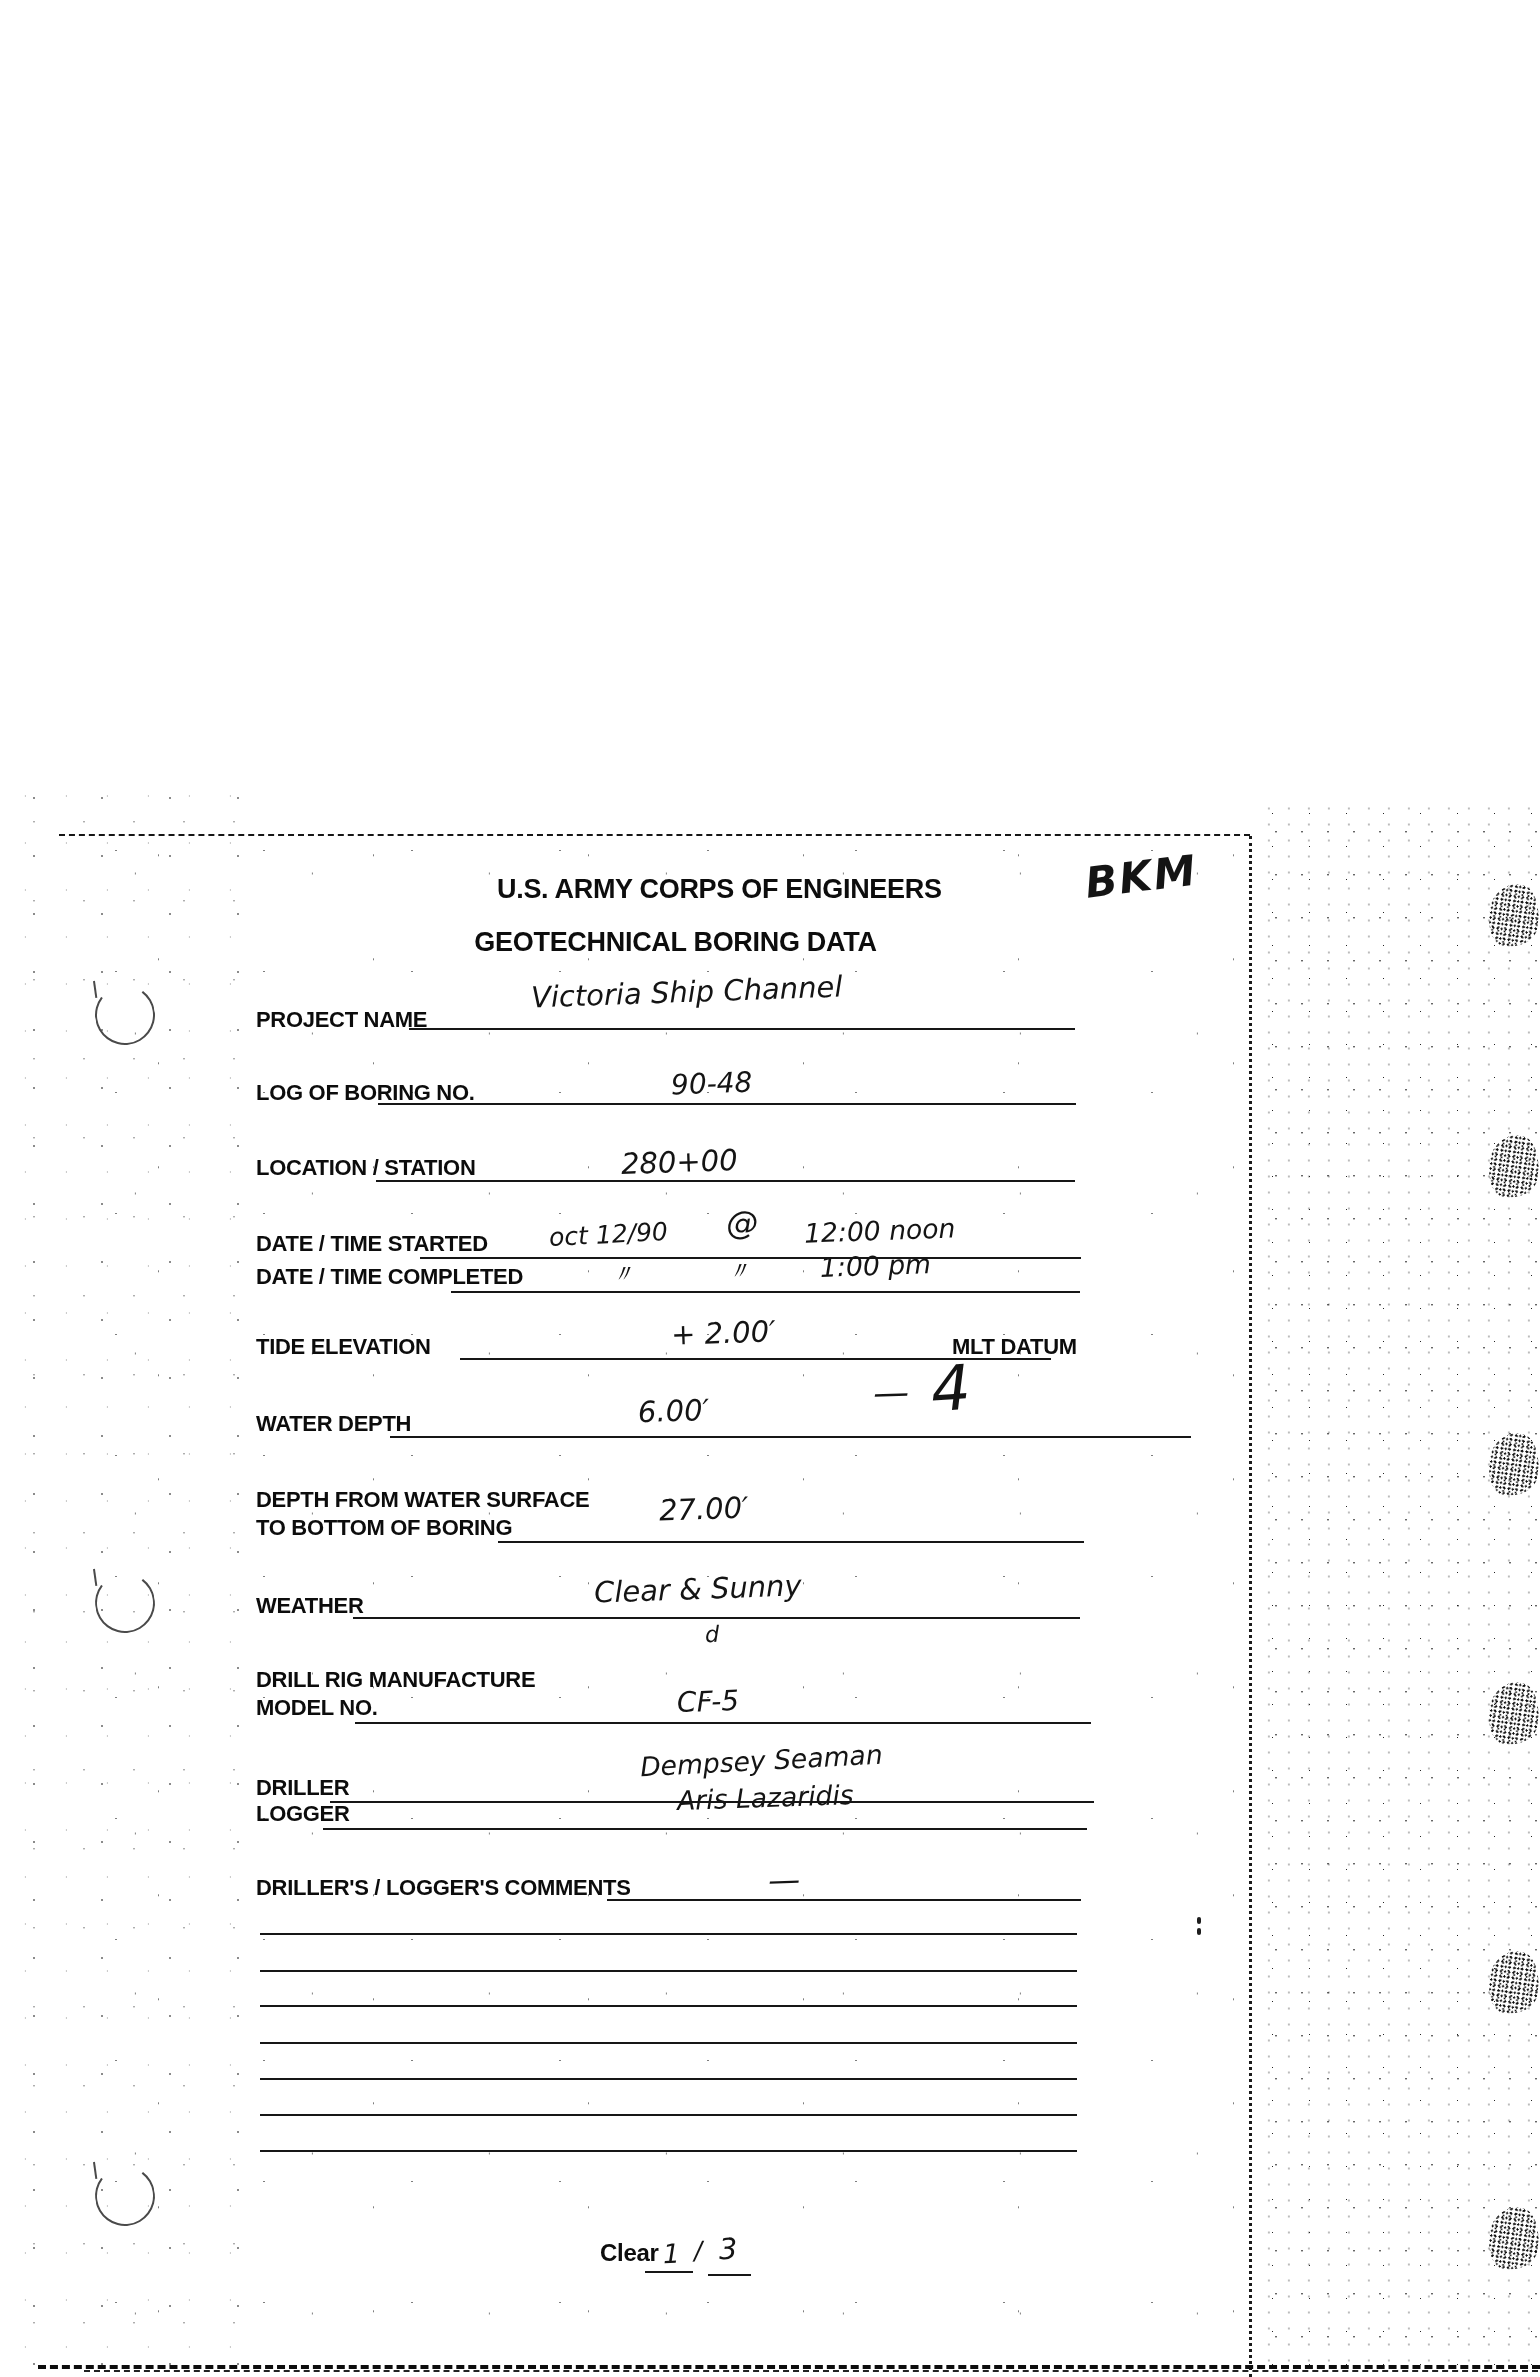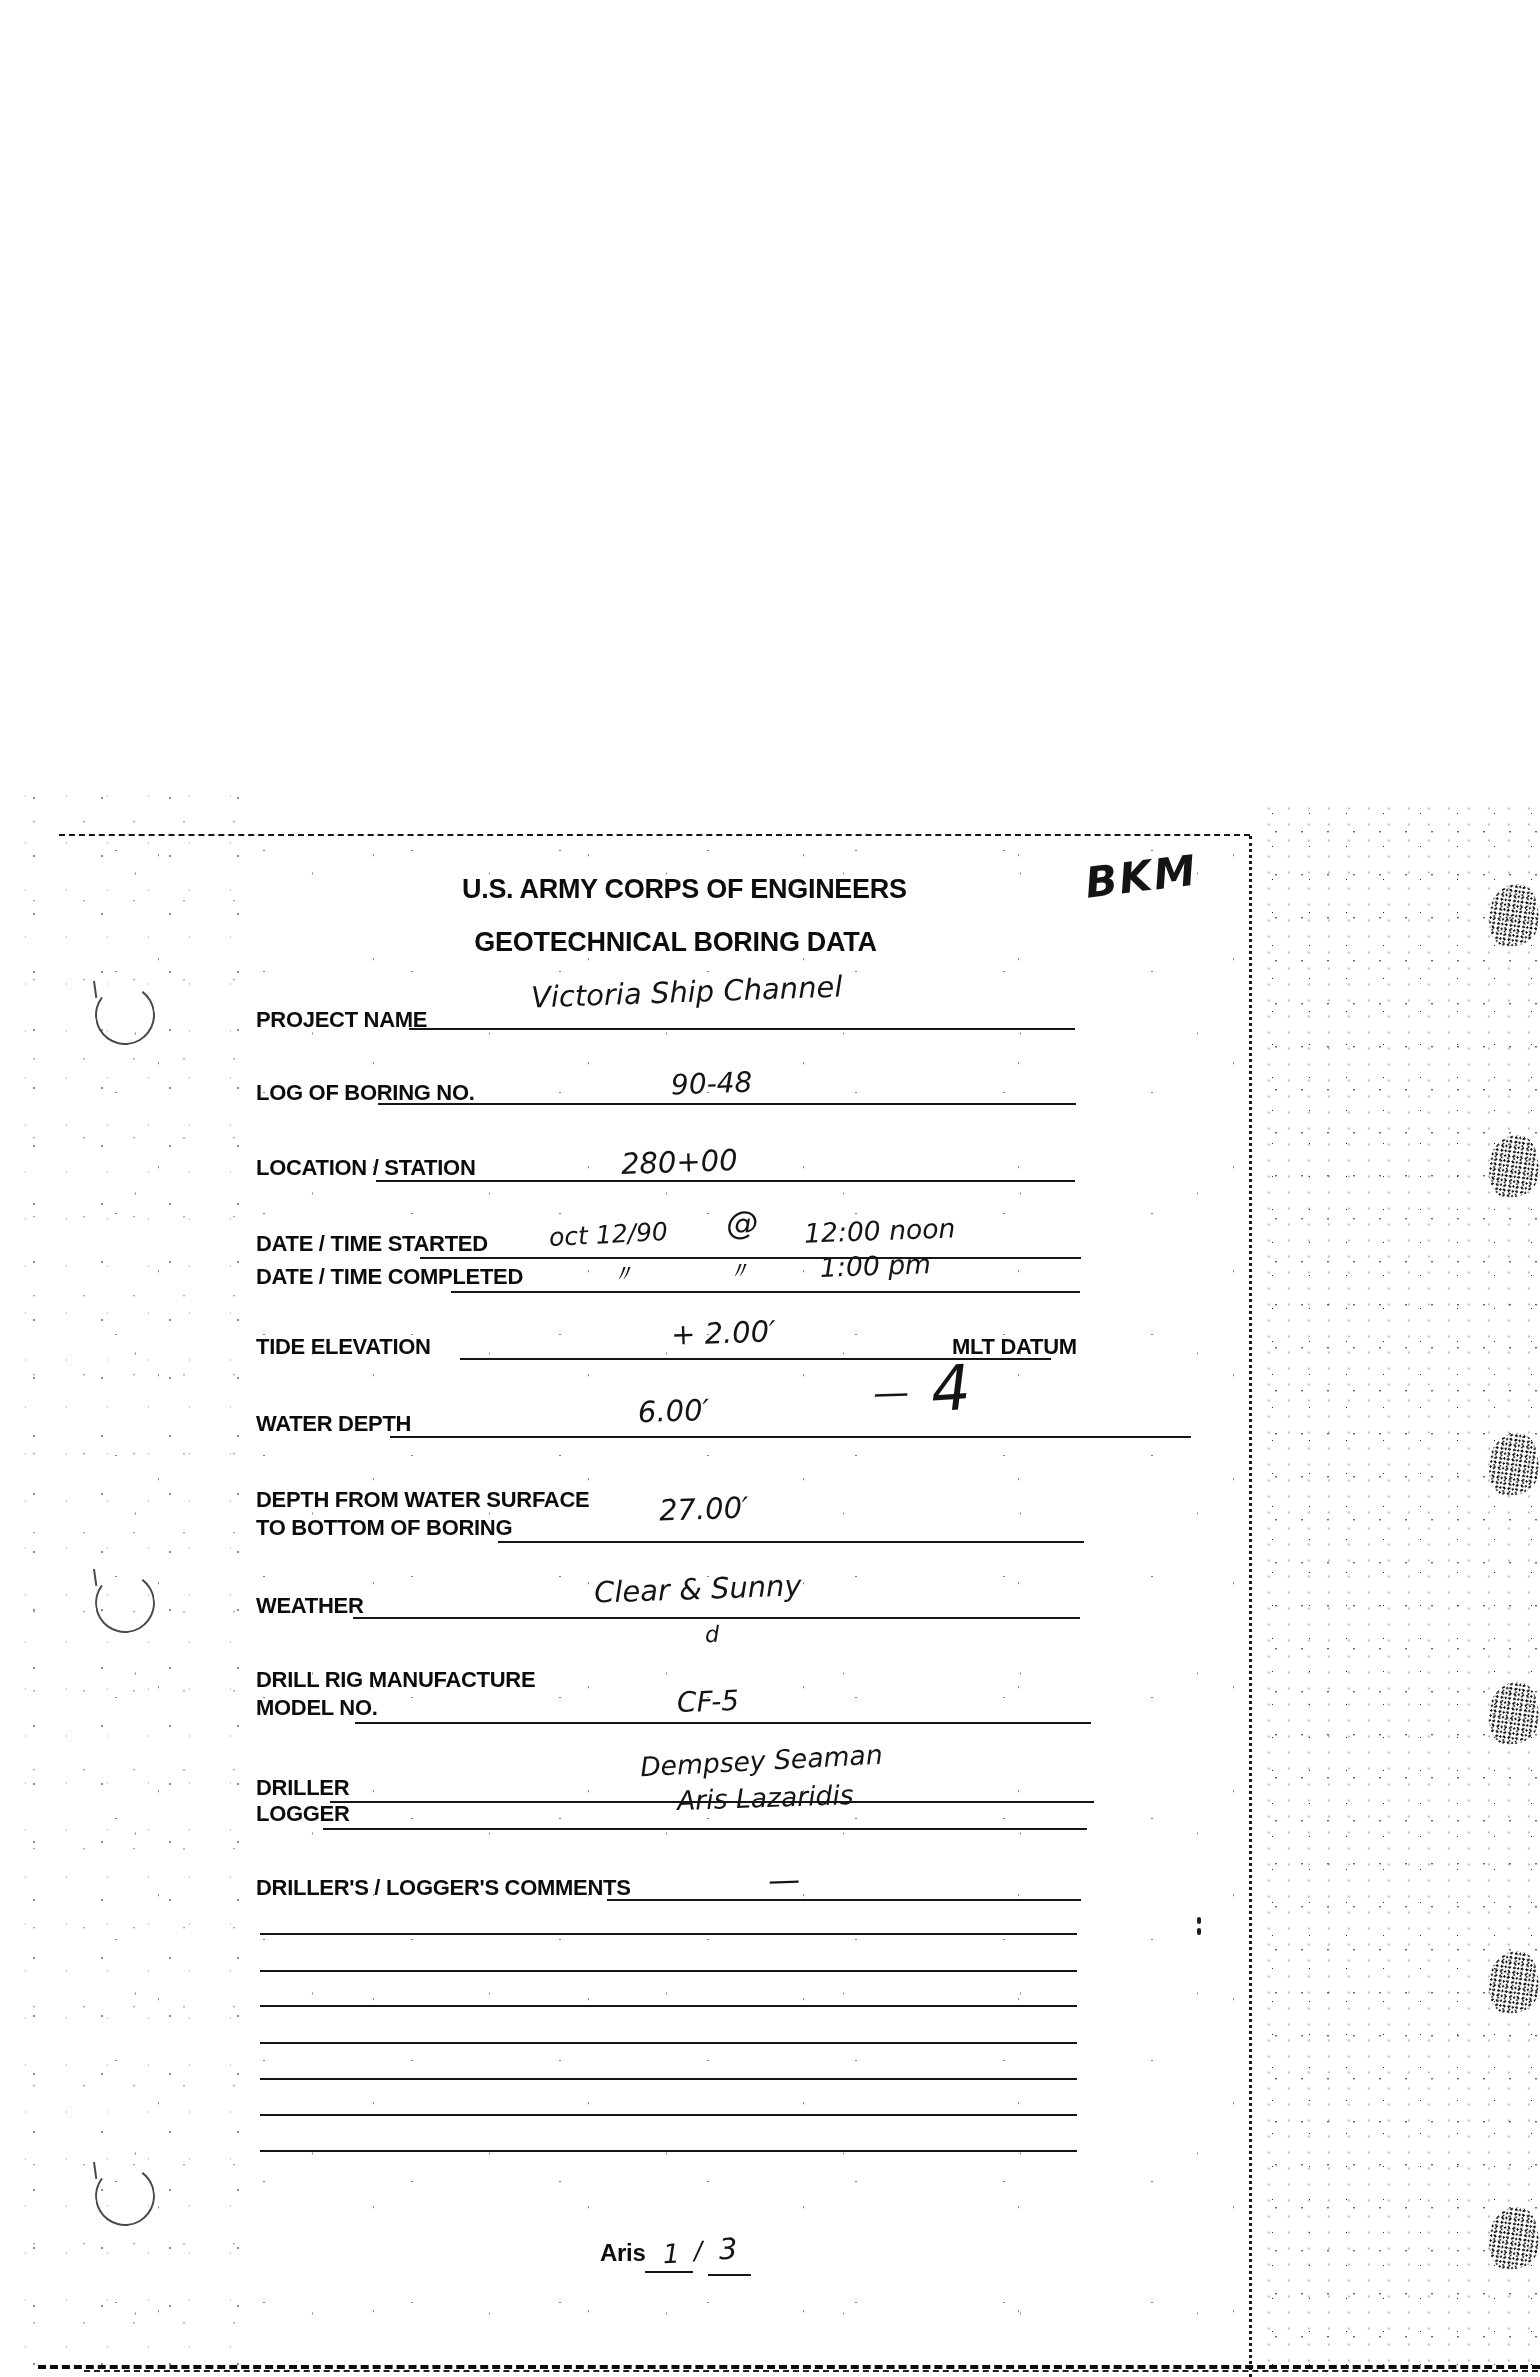--- a/index.html
+++ b/index.html
@@ -79,21 +79,21 @@
 <div class="blob" style="top:1951px;"></div>
 <div class="blob" style="top:2207px;"></div>
 <div class="punch" style="top:985px;"></div>
 <div class="punch" style="top:1573px;"></div>
 <div class="punch" style="top:2166px;"></div>
 <div class="stray-squiggle">
     <i></i>
     <i></i>
   </div>
 
-<div class="title" style="top:874px;">U.S. ARMY CORPS OF ENGINEERS</div>
+<div class="title" style="top:874px;margin-left:35px;">U.S. ARMY CORPS OF ENGINEERS</div>
 <div class="title" style="top:927px;">GEOTECHNICAL BORING DATA</div>
 <div class="hw" style="left:1085px;top:852px;font-size:42px;font-weight:bold;transform:rotate(-7deg);letter-spacing:2.1px;">BKM</div>
 
 <div class="lbl" style="top:1007px;">PROJECT NAME</div>
 <div class="uline" style="left:409px;top:1028px;width:666px;"></div>
 <div class="hw" style="left:531px;top:975px;font-size:29px;">Victoria Ship Channel</div>
 
 <div class="lbl" style="top:1080px;">LOG OF BORING NO.</div>
 <div class="uline" style="left:378px;top:1103px;width:698px;"></div>
 <div class="hw" style="left:671px;top:1067px;font-size:28px;">90-48</div>
@@ -152,19 +152,19 @@
 <div class="hw" style="left:768px;top:1861px;font-size:32px;">—</div>
 
 <div class="uline" style="left:260px;top:1933px;width:817px;"></div>
 <div class="uline" style="left:260px;top:1970px;width:817px;"></div>
 <div class="uline" style="left:260px;top:2005px;width:817px;"></div>
 <div class="uline" style="left:260px;top:2042px;width:817px;"></div>
 <div class="uline" style="left:260px;top:2078px;width:817px;"></div>
 <div class="uline" style="left:260px;top:2114px;width:817px;"></div>
 <div class="uline" style="left:260px;top:2150px;width:817px;"></div>
 
-<div class="abs" style="left:600px;top:2239px;font-size:24px;font-weight:bold;letter-spacing:-0.3px;">Aris</div>
+<div class="abs" style="left:600px;top:2239px;font-size:24px;font-weight:bold;letter-spacing:-0.3px;">Clear</div>
 <div class="uline thin" style="left:645px;top:2271px;width:48px;"></div>
 <div class="hw" style="left:663px;top:2238px;font-size:26.6px;">1</div>
 <div class="hw" style="left:694px;top:2236px;font-size:25px;">/</div>
 <div class="uline thin" style="left:708px;top:2274px;width:43px;"></div>
 <div class="hw" style="left:719px;top:2232px;font-size:29px;">3</div>
 
 
 </body></html>

